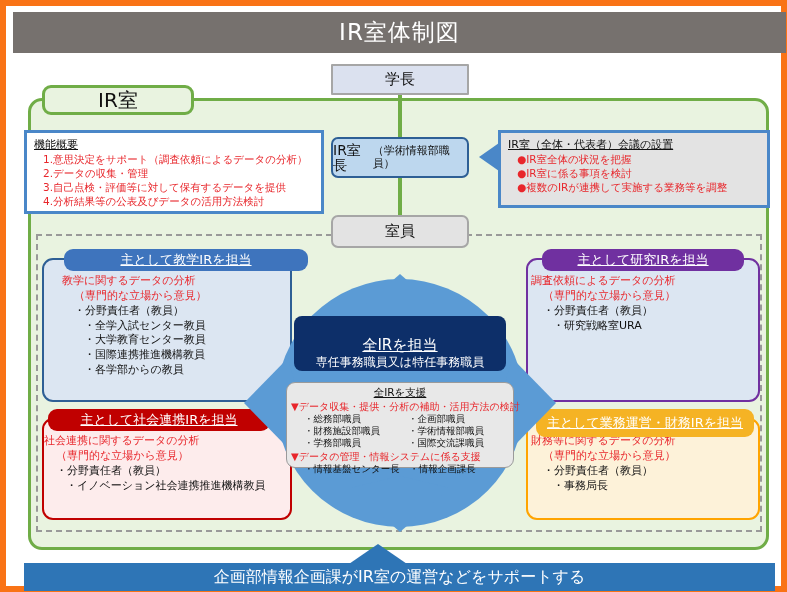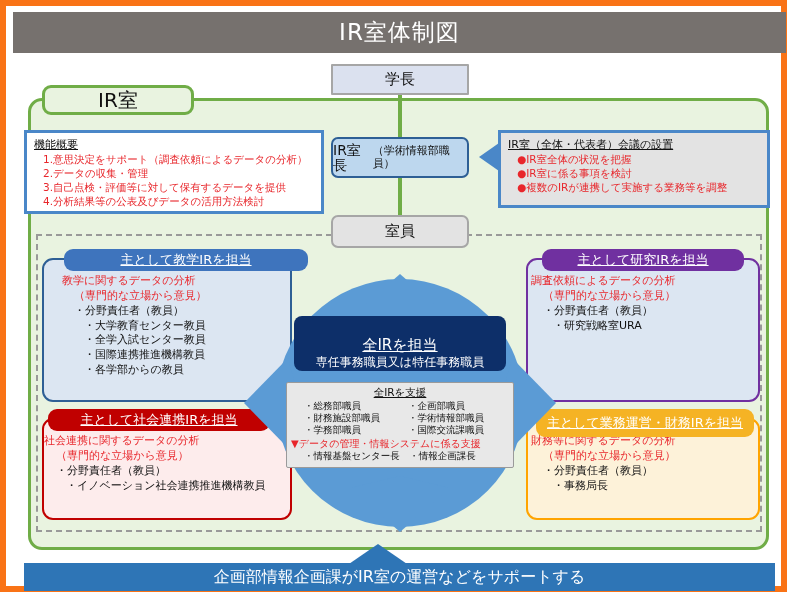--- a/index.html
+++ b/index.html
@@ -114,21 +114,21 @@
   .center-dark {
     position:absolute; left:288px; top:310px; width:212px; height:55px;
     background:#0d2f69; border-radius:8px; z-index:9;
     display:flex; flex-direction:column; align-items:center; justify-content:center;
   }
   .center-dark .t1 { font-size:15px; color:#fff; text-decoration:underline; line-height:1.15;margin-top:20px; }
   .center-dark .t2 { font-size:12px; color:#fff; line-height:1.25; }
 
   .center-gray {
     position:absolute; left:280px; top:376px; width:228px; height:86px;
-    background:#e8e8e8; border:1.5px solid #9a9a9a; border-radius:2px; z-index:9;
+    background:#e8e8e8; border:1.5px solid #9a9a9a; border-radius:9px; z-index:9;
     padding:3px 4px 0 4px;
   }
   .cg-title { text-align:center; font-size:10.5px; color:#111;
               text-decoration:underline; line-height:1.3; }
   .cg-red { font-size:10px; color:#e8262b; line-height:1.3; white-space:nowrap; }
   .cg-row { display:flex; font-size:9.5px; color:#111; line-height:1.3;
             padding-left:13px; white-space:nowrap; }
   .cg-row span:first-child { width:104px; }
   .cg-single { font-size:9.5px; color:#111; line-height:1.3;
                padding-left:13px; white-space:nowrap; }
@@ -187,22 +187,22 @@
   <div class="dashed-region"></div>
 
   <div class="card card-teach"></div>
   <div class="card-hdr hdr-teach">
     <u>主として教学IRを担当</u>
   </div>
   <div class="card-body" style="left:56px; top:268px; width:244px;">
     <div class="cb-red">教学に関するデータの分析</div>
     <div class="cb-red i1">（専門的な立場から意見）</div>
     <div class="cb-blk i1">・分野責任者（教員）</div>
+    <div class="cb-blk i2">・全学入試センター教員</div>
     <div class="cb-blk i2">・大学教育センター教員</div>
-    <div class="cb-blk i2">・全学入試センター教員</div>
     <div class="cb-blk i2">・国際連携推進機構教員</div>
     <div class="cb-blk i2">・各学部からの教員</div>
   </div>
 
   <div class="card card-res"></div>
   <div class="card-hdr hdr-res">
     <u>主として研究IRを担当</u>
   </div>
   <div class="card-body" style="left:525px; top:268px; width:228px;">
     <div class="cb-red">調査依頼によるデータの分析</div>
@@ -243,20 +243,21 @@
     </svg>
   </div>
 
   <div class="center-dark">
     <div class="t1">全IRを担当</div>
     <div class="t2">専任事務職員又は特任事務職員</div>
   </div>
 
   <div class="center-gray">
     <div class="cg-title">全IRを支援</div>
+    <div class="cg-red">▼データ収集・提供・分析の補助・活用方法の検討</div>
     <div class="cg-row">
       <span>・総務部職員</span>
       <span>・企画部職員</span>
     </div>
     <div class="cg-row">
       <span>・財務施設部職員</span>
       <span>・学術情報部職員</span>
     </div>
     <div class="cg-row">
       <span>・学務部職員</span>

